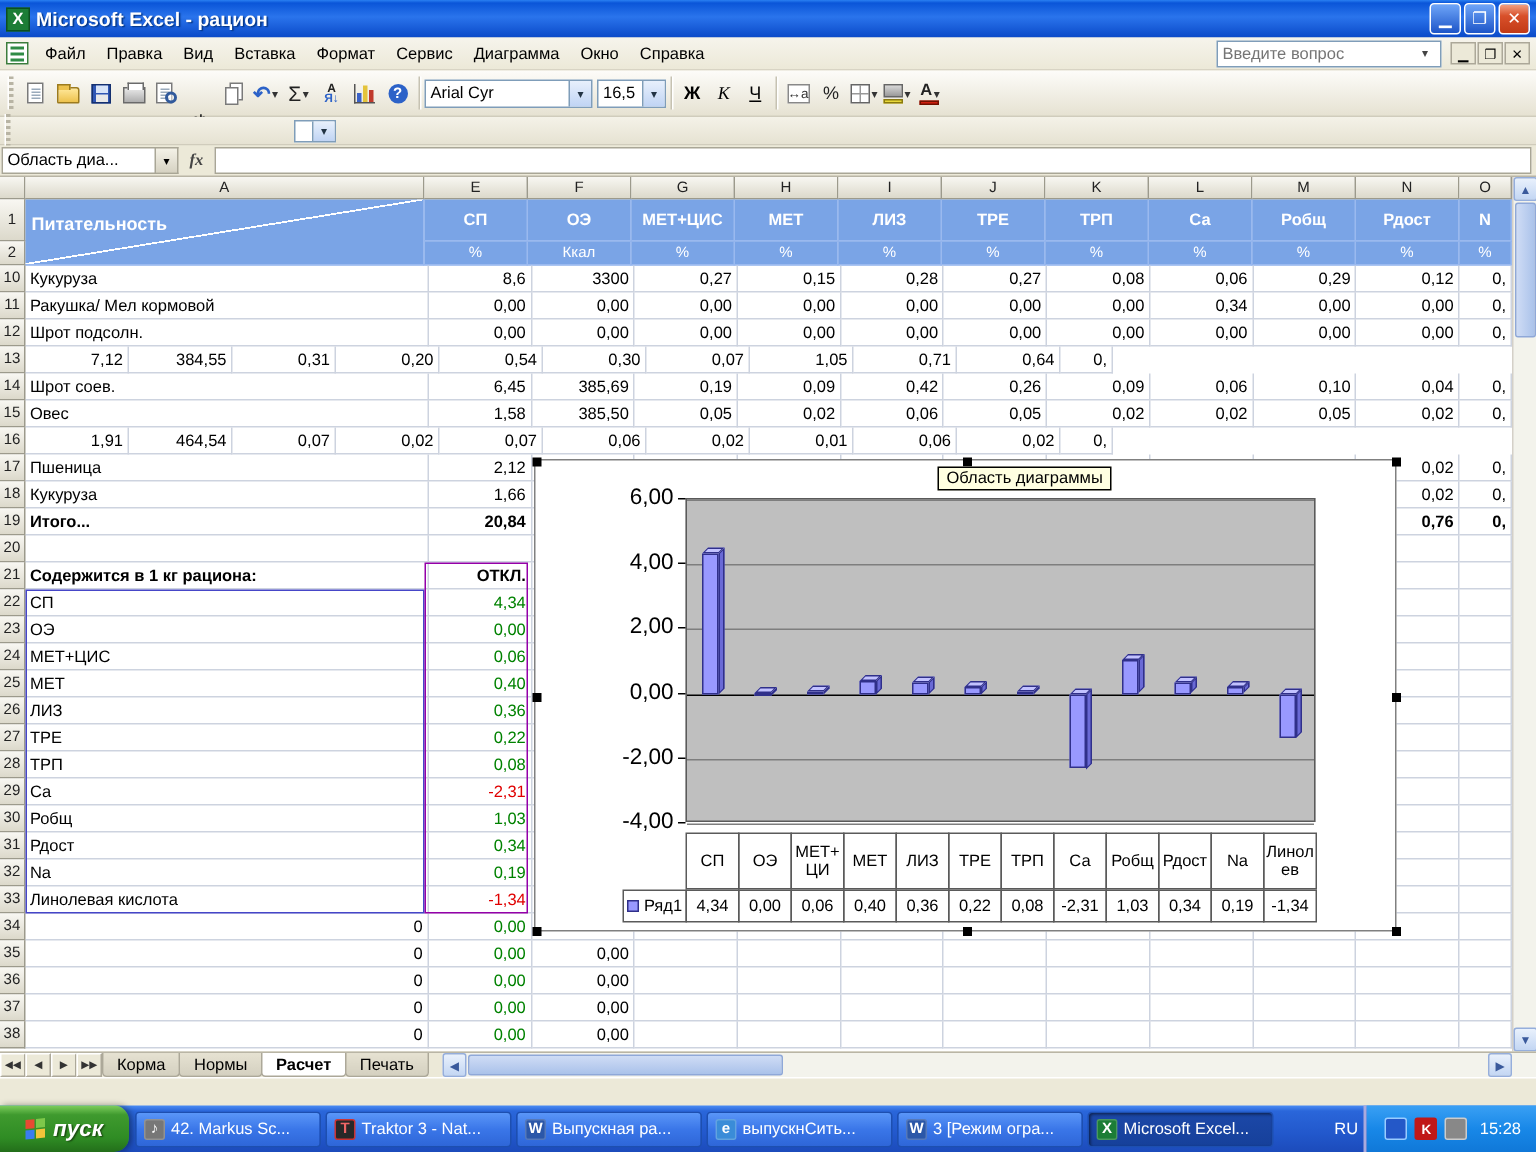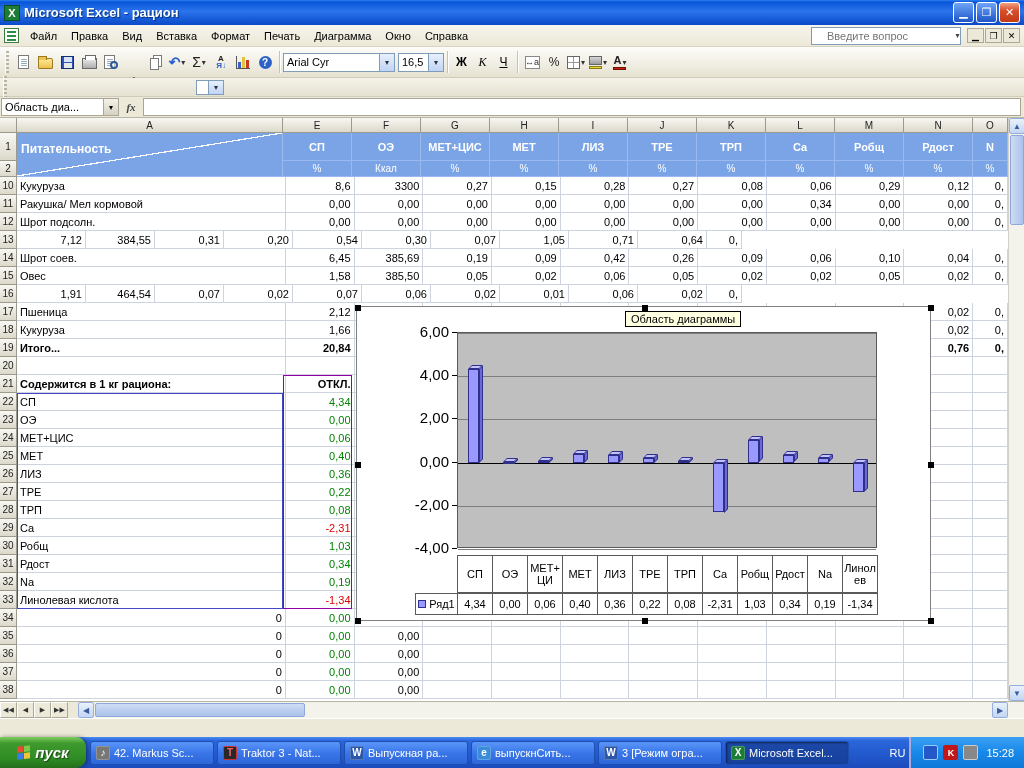--- a/index.html
+++ b/index.html
@@ -21,21 +21,21 @@
   .wbtn.close { background:linear-gradient(180deg,#f1a183,#d8502a 40%,#c23a16); }
 
   
   .menubar { position:absolute; left:0; top:25px; width:1024px; height:22px; background:linear-gradient(180deg,#f6f4ec,#ece9d8);
     display:flex; align-items:center; border-bottom:1px solid #d8d4c4; padding:0 2px; }
   .doc-icon { width:15px; height:15px; background:#fff; border:1px solid #3c7d3c; margin:0 4px 0 2px; position:relative; }
   .doc-icon::before { content:""; position:absolute; left:2px; top:2px; right:2px; height:2px; background:#2f8b45; box-shadow:0 4px 0 #2f8b45, 0 8px 0 #2f8b45; }
   .menu-item { padding:3px 7px; cursor:default; }
   .menu-spacer { flex:1; }
   .question-box { width:150px; height:18px; background:#fff; border:1px solid #7f9db9; display:flex; align-items:center; margin-right:6px; }
-  .question-box input { border:none; outline:none; width:130px; font-size:11px; color:#808080; padding:0 3px; font-family:"Liberation Sans",sans-serif;margin-left:12px; }
+  .question-box input { border:none; outline:none; width:130px; font-size:11px; color:#808080; padding:0 3px; font-family:"Liberation Sans",sans-serif; }
   .question-box .dd { width:14px; text-align:center; color:#444; }
   .mini-btns { display:flex; gap:1px; margin-right:2px; }
   .mbtn { width:17px; height:15px; border:1px solid #aca899; background:#ece9d8; font-size:9px;
     display:flex; align-items:center; justify-content:center; color:#000; }
 
   
   .toolbar { position:absolute; left:0; top:47px; width:1024px; height:31px; background:linear-gradient(180deg,#fdfcf9,#e6e2d2);
     display:flex; align-items:center; border-bottom:1px solid #d0ccbc; padding:0 2px; }
   .grip { width:4px; height:22px; margin:0 3px; background:repeating-linear-gradient(180deg,#b8b4a4 0 2px,transparent 2px 4px); border-left:1px solid #fff; }
   .tbi { height:22px; min-width:22px; display:flex; align-items:center; justify-content:center; border:1px solid transparent; border-radius:2px; padding:0 1px; }
@@ -189,21 +189,21 @@
   </div>
 
   <div class="menubar">
     <span class="doc-icon"></span>
     <span id="menu-items" style="display:flex;">
         <span class="menu-item">Файл</span>
         <span class="menu-item">Правка</span>
         <span class="menu-item">Вид</span>
         <span class="menu-item">Вставка</span>
         <span class="menu-item">Формат</span>
-        <span class="menu-item">Печать</span>
+        <span class="menu-item">Сервис</span>
         <span class="menu-item">Диаграмма</span>
         <span class="menu-item">Окно</span>
         <span class="menu-item">Справка</span>
       </span>
     <span class="menu-spacer"></span>
     <span class="question-box">
       <input placeholder="Введите вопрос" style="">
       <span class="dd">▾</span>
     </span>
     <span class="mini-btns">
@@ -916,20 +916,26 @@
       <span class="handle" style="left: -2px; top: 311px;"></span>
       <span class="handle" style="left: 284.5px; top: 311px;"></span>
       <span class="handle" style="left: 571px; top: 311px;"></span>
     </div>
 
   <div class="tabrow">
     <span class="tnav">◀◀</span>
     <span class="tnav">◀</span>
     <span class="tnav">▶</span>
     <span class="tnav">▶▶</span>
+    <span id="sheet-tabs" style="display:flex;">
+        <span class="sheettab">Корма</span>
+        <span class="sheettab">Нормы</span>
+        <span class="sheettab active">Расчет</span>
+        <span class="sheettab">Печать</span>
+      </span>
     <span class="hscroll">
       <span class="hbtn" style="left:0">◀</span>
       <span class="hthumb"></span>
       <span class="hbtn" style="right:16px">▶</span>
     </span>
   </div>
 
   <div class="statusstrip"></div>
 
   <div class="taskbar">

